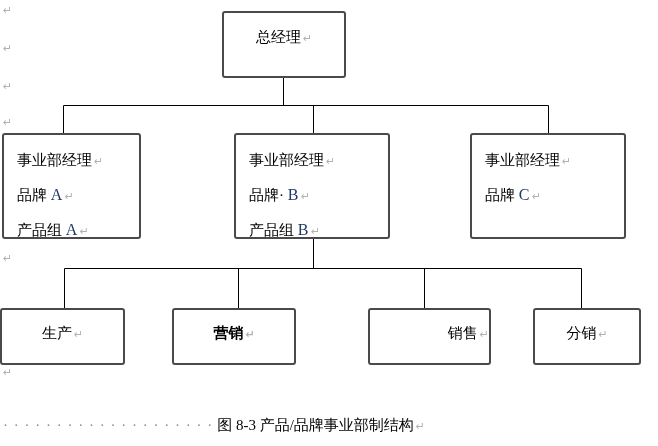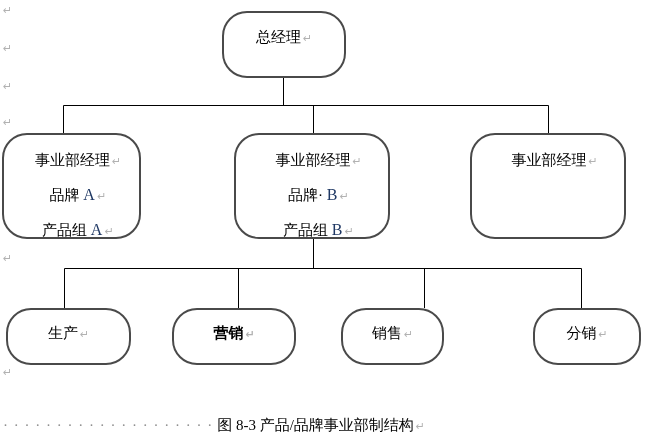--- a/index.html
+++ b/index.html
@@ -2,32 +2,32 @@
 <html><head>
 <meta charset="utf-8">
 <style>
   html,body{margin:0;padding:0;background:#fff;}
   #page{
     position:relative;width:658px;height:446px;background:#ffffff;overflow:hidden;
     font-family:"Liberation Serif","DejaVu Serif",serif;color:#000;
   }
   .connectors{position:absolute;left:0;top:0;width:658px;height:446px;}
   .box{
-    position:absolute;background:#fff;border:2px solid #4a4a4a;border-radius:25px;
+    position:absolute;background:#fff;border:2px solid #4a4a4a;border-radius:3px;
     box-sizing:border-box;font-size:15px;
   }
   .root-box{left:222px;top:11px;width:124px;height:67px;text-align:center;padding-top:15px;}
-  .div-box{padding:9px 0 0 13px;line-height:33px;text-align:center;}
+  .div-box{padding:9px 0 0 13px;line-height:33px;}
   .div-box-a{left:2px;top:133px;width:139px;height:106px;}
   .div-box-b{left:234px;top:133px;width:156px;height:106px;}
   .div-box-c{left:470px;top:133px;width:156px;height:106px;}
   .fn-box{top:308px;height:57px;text-align:center;padding-top:14px;}
-  .fn-box-1{left:6px;width:125px;}
+  .fn-box-1{left:0;width:125px;}
   .fn-box-2{left:172px;width:124px;font-weight:bold;}
-  .fn-box-3{left:341px;width:103px;}
+  .fn-box-3{left:368px;width:123px;text-align:right;}
   .fn-box-4{left:533px;width:108px;}
   .letter{color:#1f3864;font-size:16px;letter-spacing:0.5px;}
   .pmark{
     color:#b2b2b2;font-size:11px;margin-left:2px;
     font-family:"DejaVu Sans",sans-serif;
   }
   .edge-mark{position:absolute;left:1px;}
   .caption{
     position:absolute;left:3px;top:416px;font-size:15px;white-space:nowrap;
   }
@@ -72,20 +72,21 @@
   </div>
 
   <div class="box div-box div-box-b">
     <div><span>事业部经理</span><span class="pmark">↵</span></div>
     <div><span>品牌·</span> <span class="letter">B</span><span class="pmark">↵</span></div>
     <div><span>产品组</span> <span class="letter">B</span><span class="pmark">↵</span></div>
   </div>
 
   <div class="box div-box div-box-c">
     <div><span>事业部经理</span><span class="pmark">↵</span></div>
+    <div><span>品牌</span> <span class="letter">C</span><span class="pmark">↵</span></div>
   </div>
 
   <div class="box fn-box fn-box-1">
     <span>生产</span><span class="pmark">↵</span>
   </div>
   <div class="box fn-box fn-box-2">
     <span>营销</span><span class="pmark">↵</span>
   </div>
   <div class="box fn-box fn-box-3">
     <span>销售</span><span class="pmark">↵</span>

